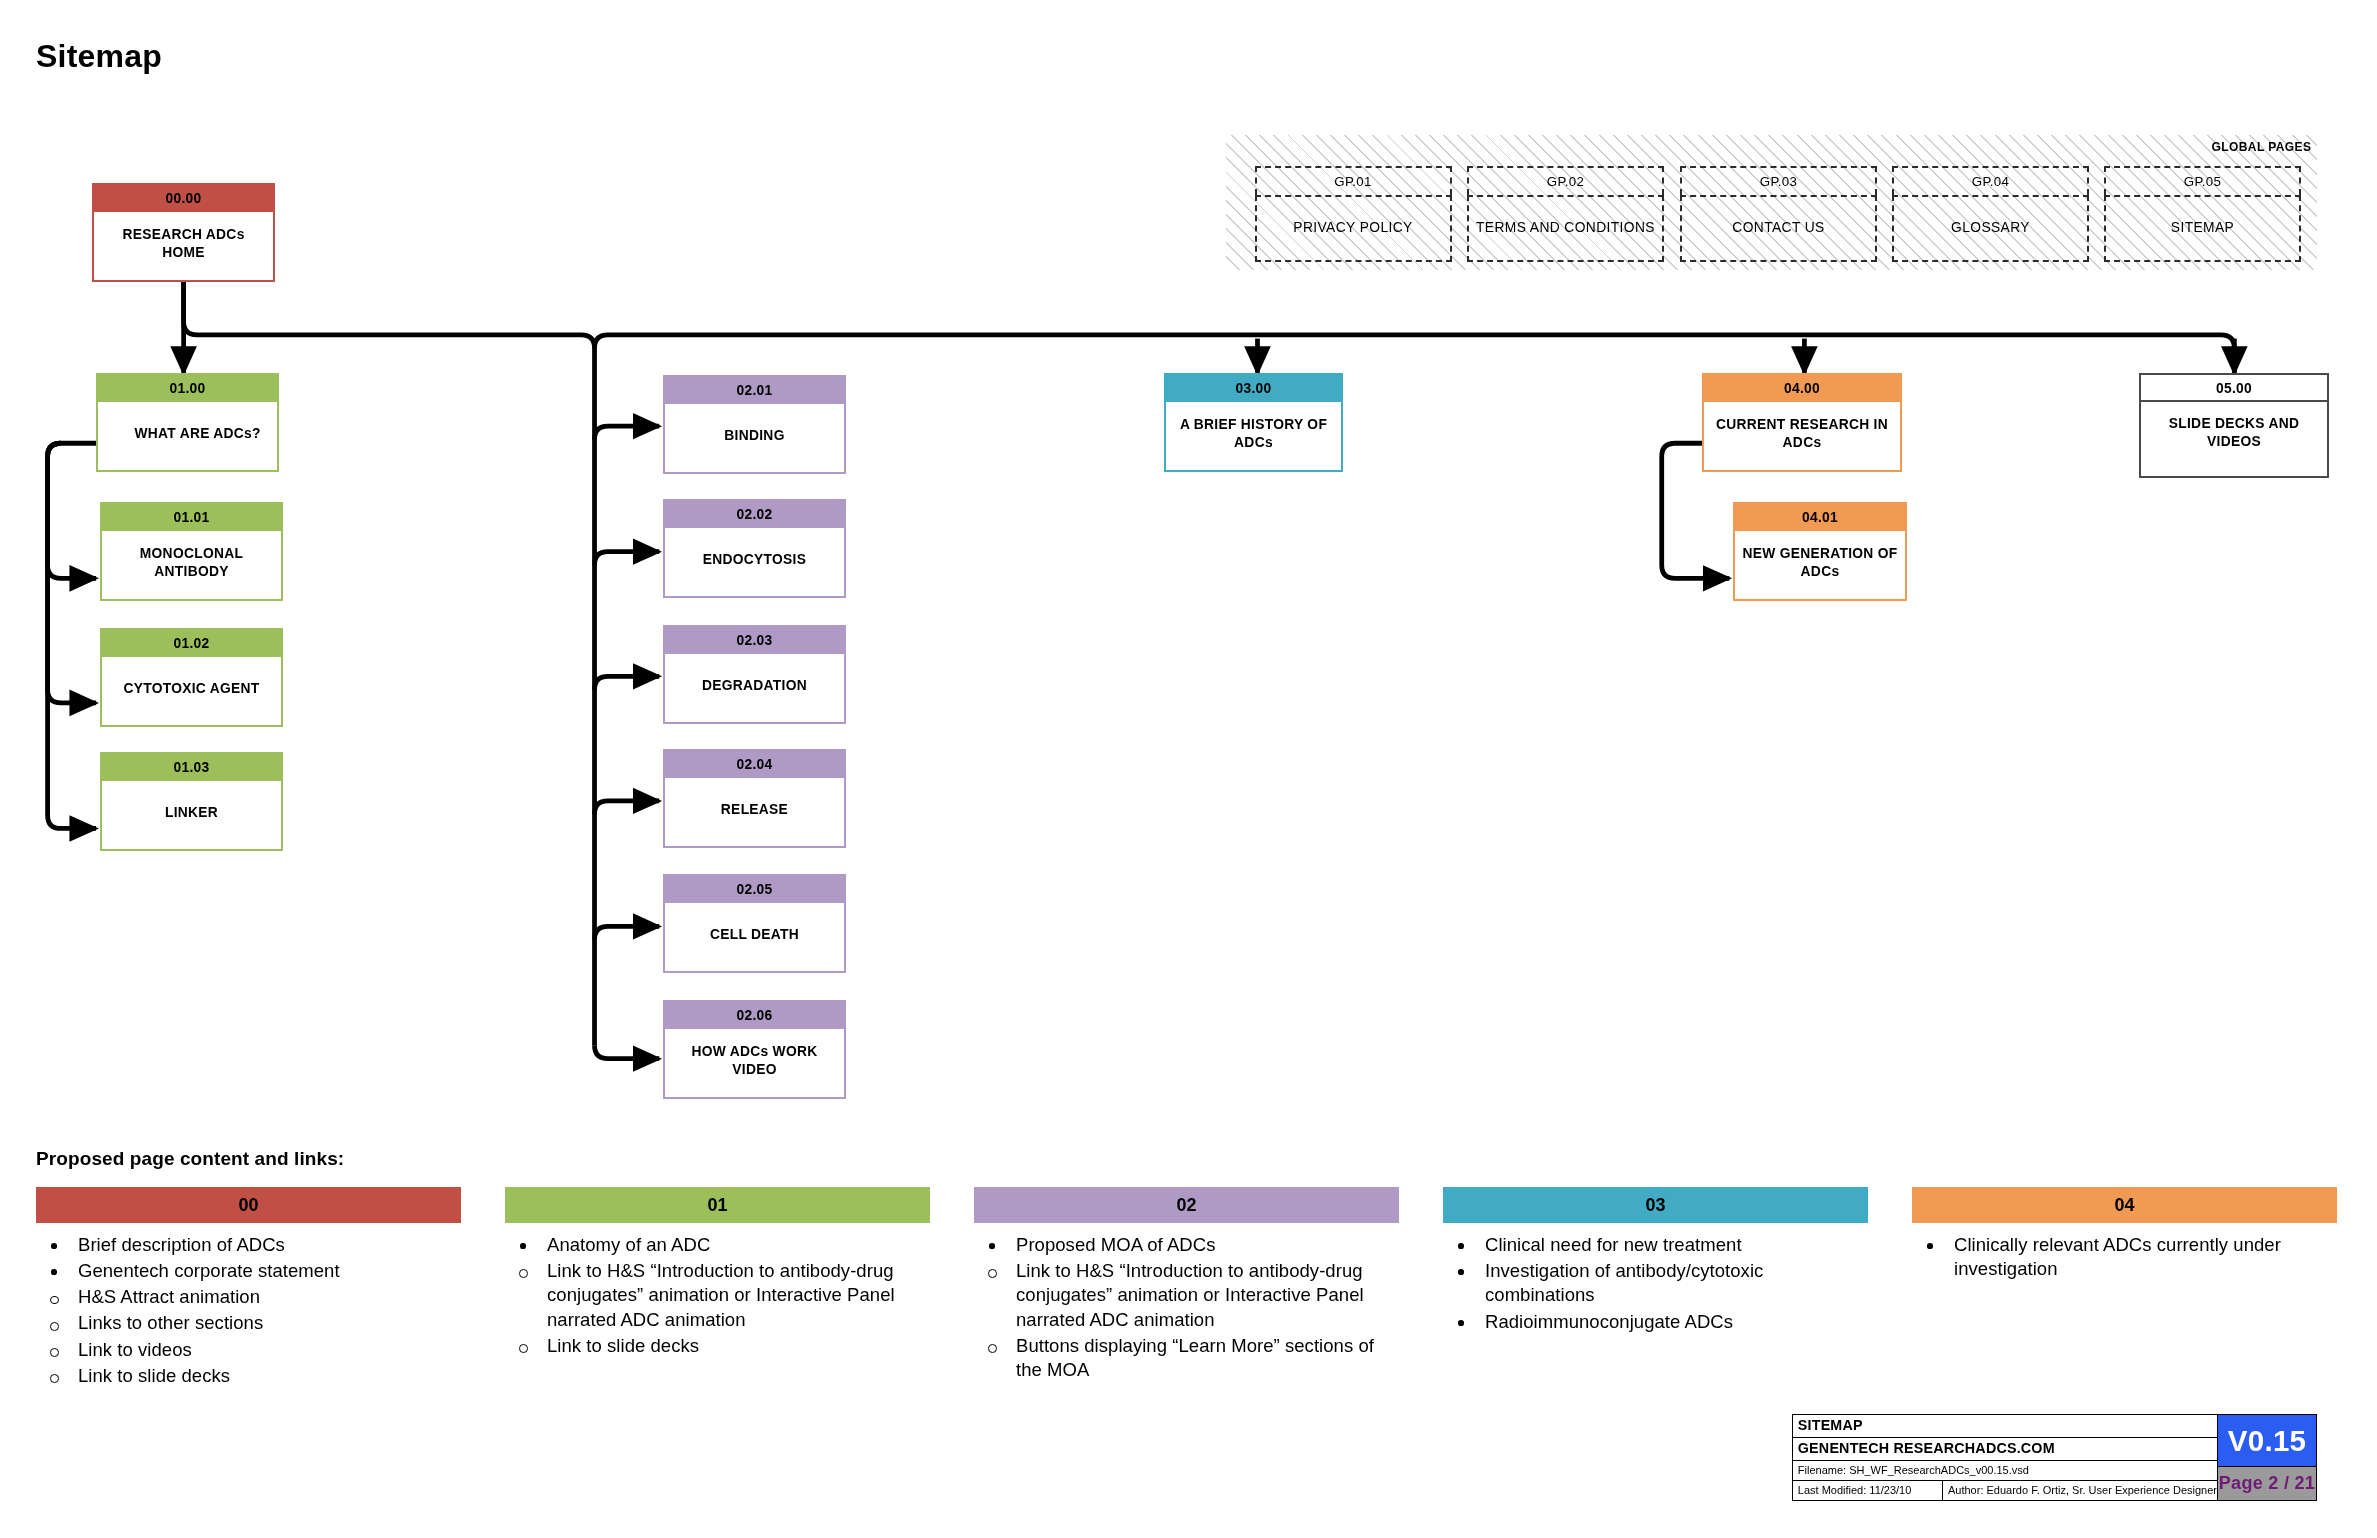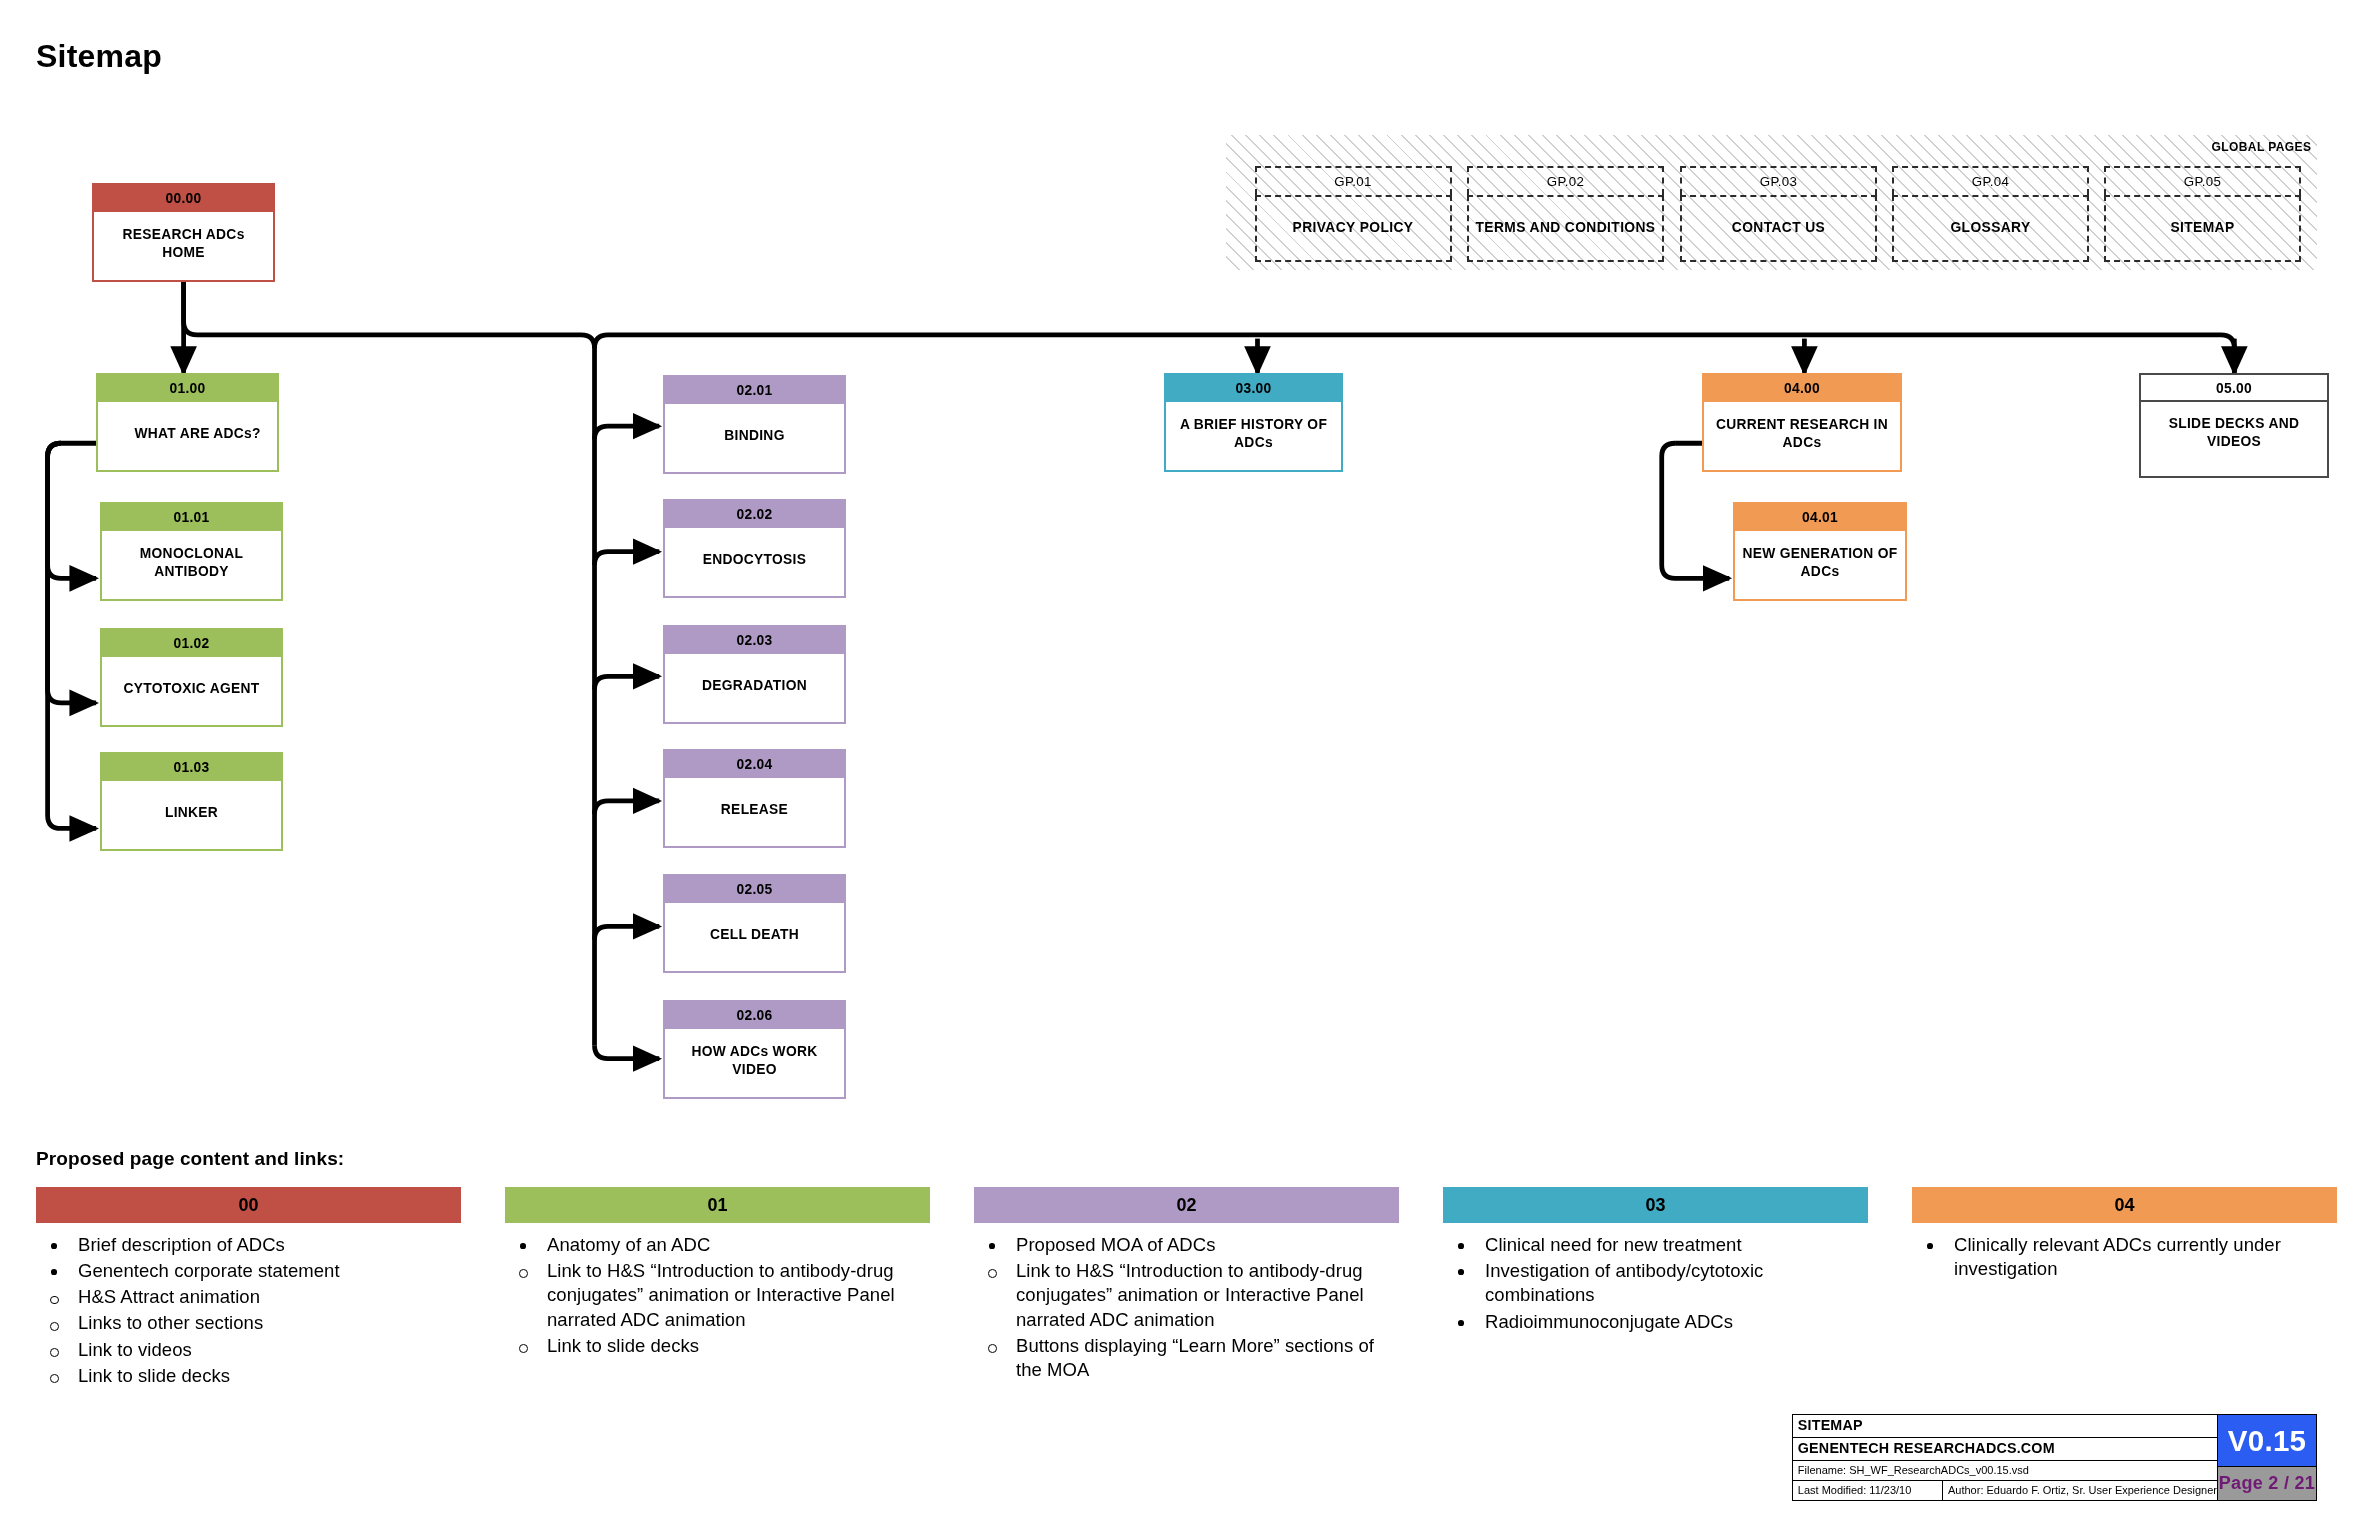--- a/index.html
+++ b/index.html
@@ -71,21 +71,21 @@
   }
   .gp-node .ghead {
     height: 28.5px; line-height: 27px;
     text-align: center; font-size: 13.3px; font-weight: normal;
     letter-spacing: 0.3px;
     border: 2.9px dashed #2b2b2b; border-bottom: none;
   }
   .gp-node .gbody {
     height: 67px;
     display: flex; align-items: center; justify-content: center;
-    text-align: center; font-size: 13.8px; font-weight: bold;
+    text-align: center; font-size: 13.8px; font-weight: normal;
     letter-spacing: 0.4px; line-height: 1.25;
     border: 2.9px dashed #2b2b2b;
   }
 
   
   #connectors { left: 0; top: 0; width: 2378px; height: 1539px; pointer-events: none; }
 
   
   #content-heading {
     left: 36px; top: 1148px;

